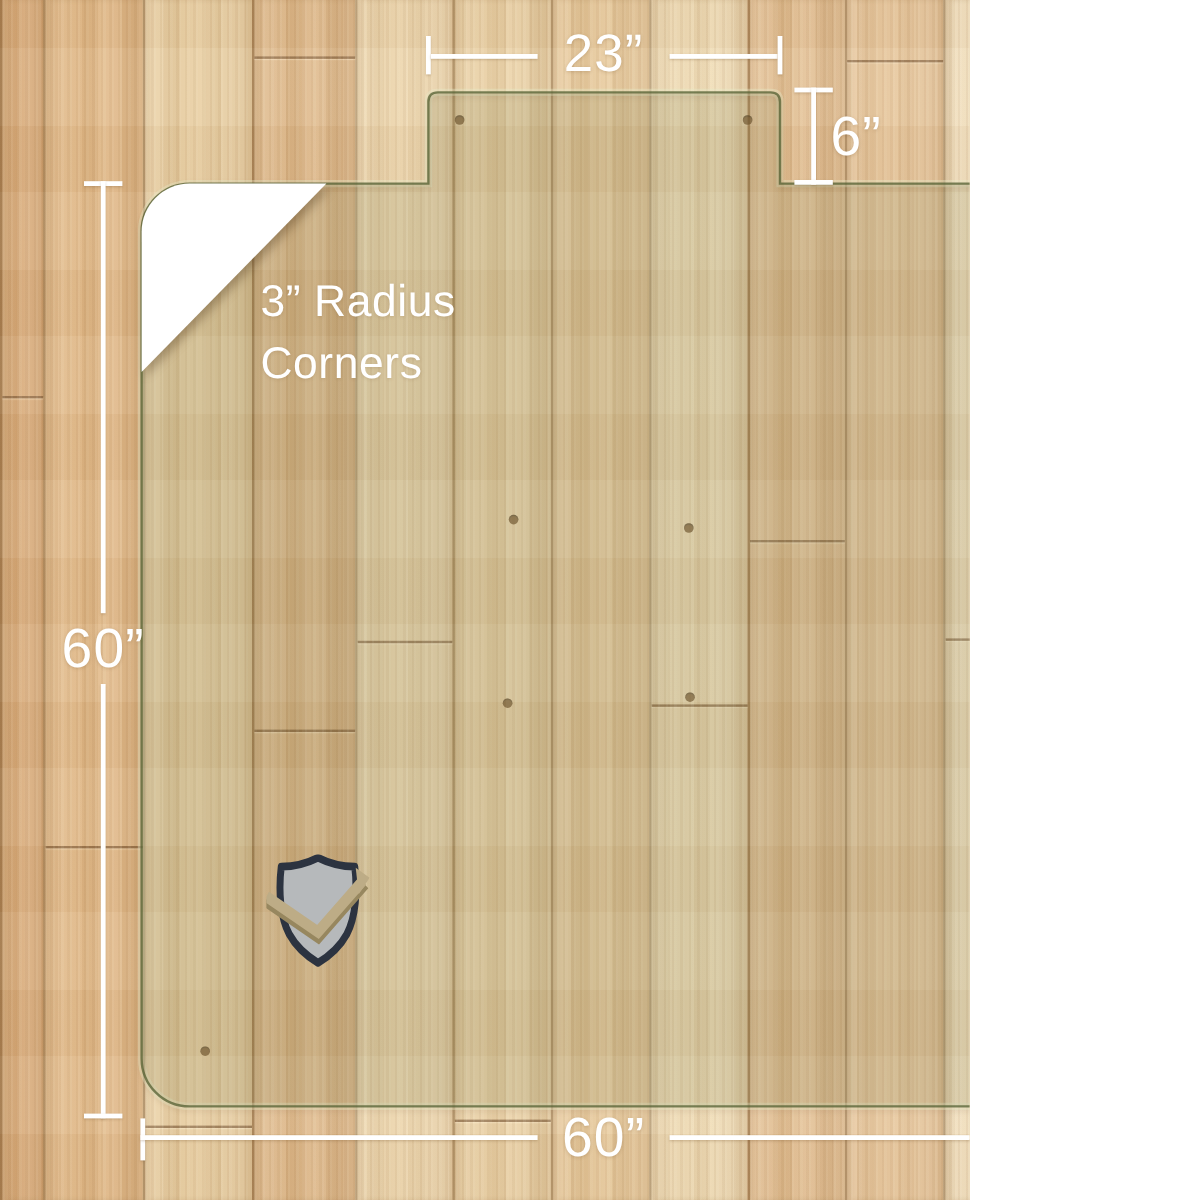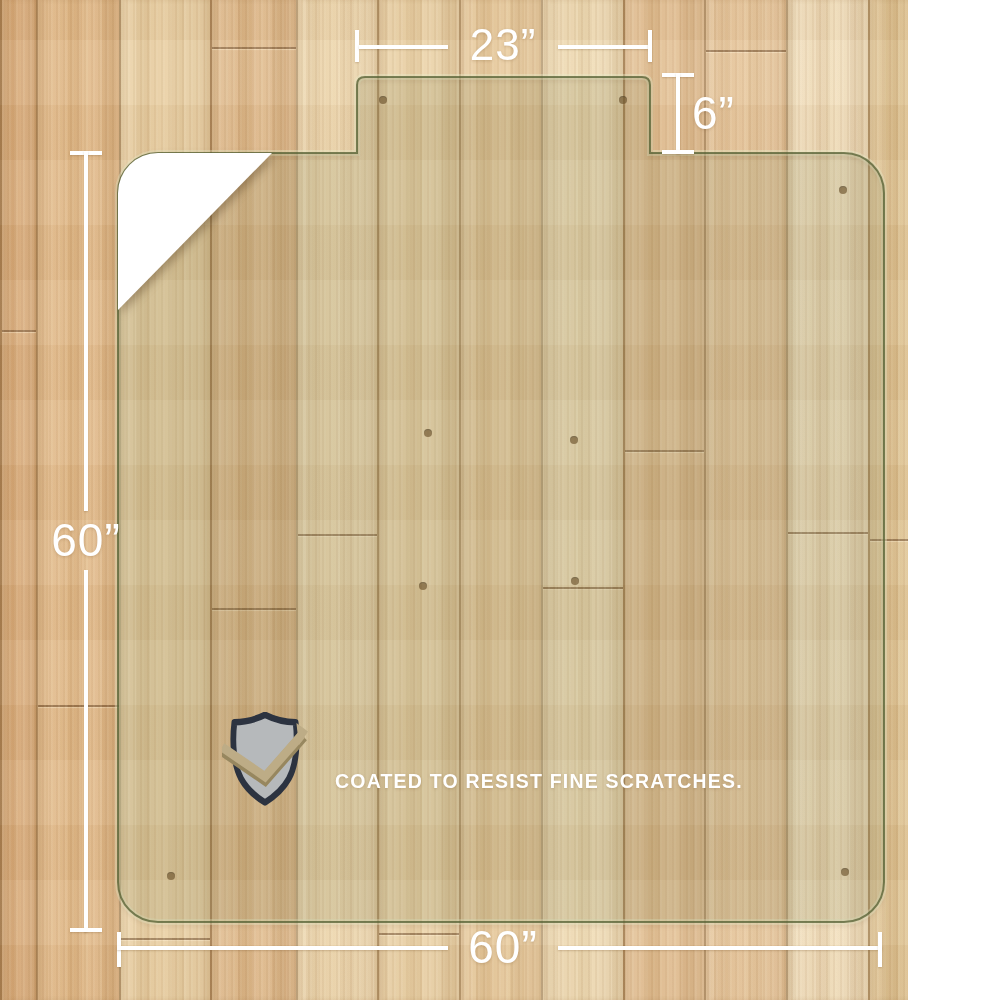--- a/index.html
+++ b/index.html
@@ -12,21 +12,21 @@
     --wood-joint:rgba(108,74,40,0.6);
     --knot-dot:#6f4f2a;
     --shield-fill:#b6b9bb;
     --shield-outline:#2c3340;
     --check-color:#bdac86;
     --check-shadow:#97875f;
   }
   *{margin:0;padding:0;box-sizing:border-box;}
   html,body{width:1000px;height:1000px;overflow:hidden;}
   body{font-family:"Liberation Sans",sans-serif;}
-  .stage{position:relative;width:908px;height:1000px;background:var(--floor-base);overflow:hidden;padding-left:14px;}
+  .stage{position:relative;width:808px;height:1000px;background:var(--floor-base);overflow:hidden;padding-left:14px;}
 
   
   .floor{position:absolute;inset:0;z-index:0;}
   .floor::before{content:"";position:absolute;inset:0;z-index:3;pointer-events:none;
     background:repeating-linear-gradient(90deg,
       rgba(146,100,52,0.08) 0 2px, rgba(255,248,230,0.07) 2px 4px, transparent 4px 7px);}
   .floor::after{content:"";position:absolute;inset:0;z-index:3;pointer-events:none;
     background:
       repeating-linear-gradient(90deg, rgba(120,80,40,0.05) 0 14px, rgba(255,255,255,0.05) 14px 34px),
       repeating-linear-gradient(0deg, rgba(150,105,55,0.045) 0 55px, rgba(255,252,240,0.05) 55px 120px);}
@@ -135,24 +135,27 @@
   <div class="dim-label center-xy" style="left:86px;top:540px;">60”</div>
   <div class="dim" style="left:84px;top:570px;width:4px;height:362px;"></div>
   <div class="dim" style="left:70px;top:928px;width:32px;height:4px;"></div>
 
   <div class="dim" style="left:117px;top:932px;width:4px;height:35px;"></div>
   <div class="dim" style="left:117px;top:946px;width:331px;height:4px;"></div>
   <div class="dim-label center-xy" style="left:503px;top:947px;">60”</div>
   <div class="dim" style="left:558px;top:946px;width:324px;height:4px;"></div>
   <div class="dim" style="left:878px;top:932px;width:4px;height:35px;"></div>
 
+  <div class="corner-note">
+    <span>3” Radius</span>
+    <span>Corners</span>
+  </div>
 
   <div class="badge">
     <svg class="badge-shield" width="86" height="96" viewBox="0 0 104 104" preserveAspectRatio="none">
       <path d="M52,3 C63,8 77,11 89,11 C92,33 90,57 81,72 C73,85 61,93 52,98 C43,93 31,85 23,72 C14,57 12,33 15,11 C27,11 41,8 52,3 Z" fill="var(--shield-fill)" stroke="var(--shield-outline)" stroke-width="7" stroke-linejoin="round"></path>
       <polyline points="0,41 52,73 98,26" fill="none" stroke="var(--check-shadow)" stroke-width="13"></polyline>
       <polyline points="0,38 52,70 97,24" fill="none" stroke="var(--check-color)" stroke-width="10"></polyline>
       <polygon points="90,12 104,21 93,36" fill="var(--check-color)"></polygon>
     </svg>
-    <div class="badge-subtitle">COATED TO RESIST FINE SCRATCHES.</div>
   </div>
 
 </div>
 
 </body></html>

